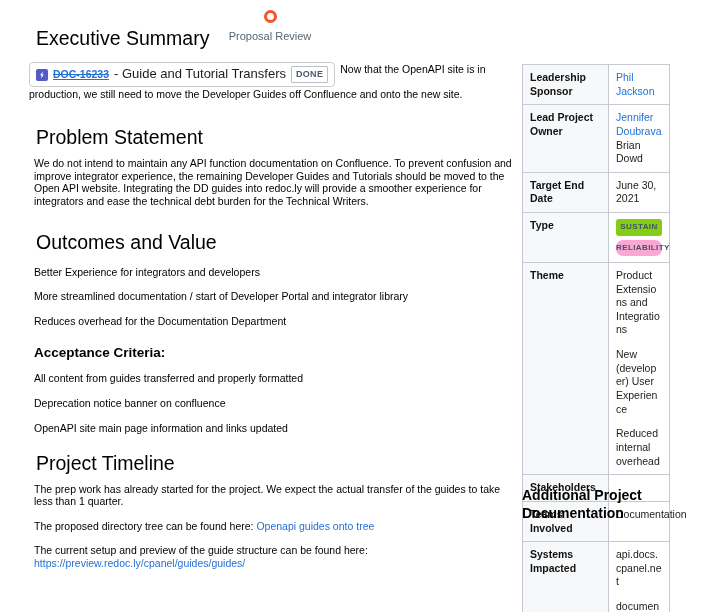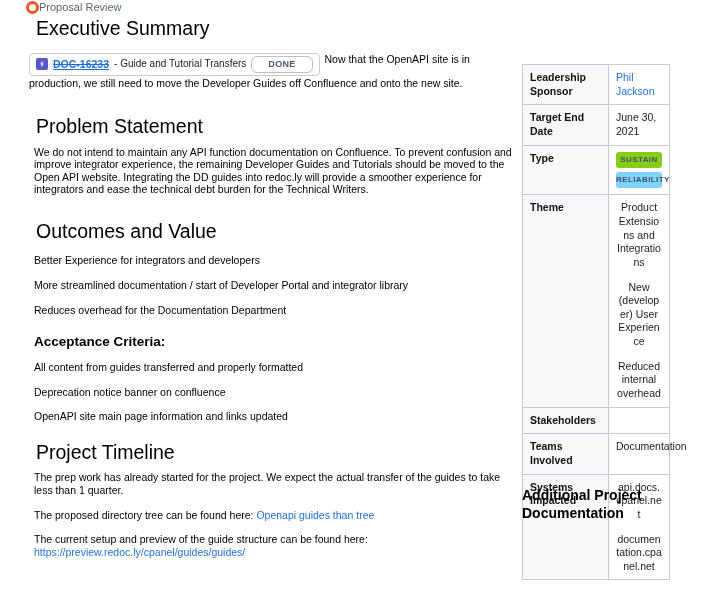--- a/index.html
+++ b/index.html
@@ -10,21 +10,21 @@
     font-family:"Liberation Sans","DejaVu Sans",sans-serif;
     color:#000;
     overflow:hidden;
   }
 
   
   .main { position:absolute; left:28px; top:0; width:486px; }
 
   .page-title { font-size:23px; font-weight:700; margin-top:15px; letter-spacing:-0.2px; color:#000; }
 
-  .status-row { display:flex; align-items:center; margin-left:-2px; height:14px; }
+  .status-row { display:flex; align-items:center; gap:7px; margin-top:10px; margin-left:-2px; height:14px;flex-direction:column; }
   .status-ring { width:13px; height:13px; border:3.5px solid #F45229; border-radius:50%; background:#fff; flex:0 0 auto; }
   .status-label { font-size:11px; color:#596573; }
 
   h2.section-heading { font-size:19.5px; font-weight:400; margin-left:8px; line-height:1.15; color:#000; }
   .h2-exec { margin-top:3px; }
   .h2-problem { margin-top:24px; }
   .h2-outcomes { margin-top:24px; }
   .h2-timeline { margin-top:18px; }
 
   .jira-para { margin:13px 0 0 1px; font-size:10.5px; line-height:1.45; }
@@ -35,24 +35,24 @@
     vertical-align:-5px;
   }
   .jira-icon {
     width:12px; height:12px; border-radius:2px; background:#5558C7;
     display:inline-flex; align-items:center; justify-content:center; flex:0 0 auto;
   }
   .jira-key {
     color:#2271D7; font-weight:700; font-size:10.5px;
     text-decoration:underline line-through;
   }
-  .jira-summary { font-size:10px; color:#1c1c1c; white-space:nowrap; }
+  .jira-summary { font-size:13px; color:#1c1c1c; white-space:nowrap; }
   .done-lozenge {
-    border:1px solid #b9c0ca; border-radius:6px; background:#fff;
-    color:#4a5972; font-weight:700; font-size:9px; padding:1px 16px;
+    border:1px solid #b9c0ca; border-radius:1px; background:#fff;
+    color:#4a5972; font-weight:700; font-size:9px; padding:1px 4px;
     letter-spacing:0.3px;
   }
 
   p.body-text { margin:8px 0 0 6px; font-size:10.5px; line-height:1.2; }
   .value-line { margin:12px 0 0 6px; font-size:10.5px; line-height:1.2; }
   h3.sub-heading { margin:18px 0 0 6px; font-size:13.5px; font-weight:700; }
 
   a.doc-link { color:#2271D7; text-decoration:none; cursor:pointer; }
   a.doc-link.wrap { overflow-wrap:anywhere; }
 
@@ -63,30 +63,30 @@
   }
   .props-table th, .props-table td {
     border:1px solid #c5cad3; vertical-align:top; padding:6px 7px;
   }
   .props-table th {
     width:86px; background:#f7f8fa; font-size:10.5px; font-weight:700;
     text-align:left; line-height:1.3; color:#111;
   }
   .props-table td { font-size:10.5px; line-height:1.3; color:#1c1c1c; }
   .cell-link { color:#2271D7; text-decoration:none; display:block; cursor:pointer; }
-  .cell-p { overflow-wrap:anywhere;text-align:center; }
+  .cell-p { overflow-wrap:anywhere; }
   .cell-p + .cell-p { margin-top:11px; }
 
   .type-badges { display:flex; flex-direction:column; gap:4px; }
   .badge {
     border-radius:3px; font-size:8px; font-weight:700; text-align:center;
     padding:3px 0; color:#42526E; letter-spacing:0.4px;
   }
   .badge-sustain { background:#84cc16; }
-  .badge-reliability { background:#7dd3fc; }
+  .badge-reliability { background:#f9a8d4;border-radius:7px; }
 
   .additional-heading {
     position:absolute; left:522px; top:487px; width:165px;
     font-size:14px; font-weight:700; line-height:1.25; color:#000;
   }
 </style>
 </head>
 <body>
 
 <div class="main">
@@ -119,32 +119,39 @@
   <p class="value-line">Reduces overhead for the Documentation Department</p>
 
   <h3 class="sub-heading">Acceptance Criteria:</h3>
   <p class="value-line">All content from guides transferred and properly formatted</p>
   <p class="value-line">Deprecation notice banner on confluence</p>
   <p class="value-line">OpenAPI site main page information and links updated</p>
 
   <h2 class="section-heading h2-timeline">Project Timeline</h2>
   <p class="body-text">The prep work has already started for the project. We expect the actual transfer of the guides to take less than 1 quarter.</p>
 
-  <p class="value-line"><span>The proposed directory tree can be found here: </span><a class="doc-link" href="#">Openapi guides than tree</a></p>
+  <p class="value-line"><span>The proposed directory tree can be found here: </span><a class="doc-link" href="#">Openapi guides onto tree</a></p>
 
   <p class="value-line"><span>The current setup and preview of the guide structure can be found here: </span><a class="doc-link wrap" href="#">https://preview.redoc.ly/cpanel/guides/guides/</a></p>
 
 </div>
 
 <table class="props-table">
   <tbody>
     <tr style="height:36px;">
       <th>Leadership Sponsor</th>
       <td>
           <a class="cell-link" href="#">Phil Jackson</a>
+        </td>
+    </tr>
+    <tr style="height:52px;">
+      <th>Lead Project Owner</th>
+      <td>
+          <a class="cell-link" href="#">Jennifer Doubrava</a>
+          <div>Brian Dowd</div>
         </td>
     </tr>
     <tr style="height:39px;">
       <th>Target End Date</th>
       <td>June 30, 2021</td>
     </tr>
     <tr style="height:42px;">
       <th>Type</th>
       <td>
         <div class="type-badges">

